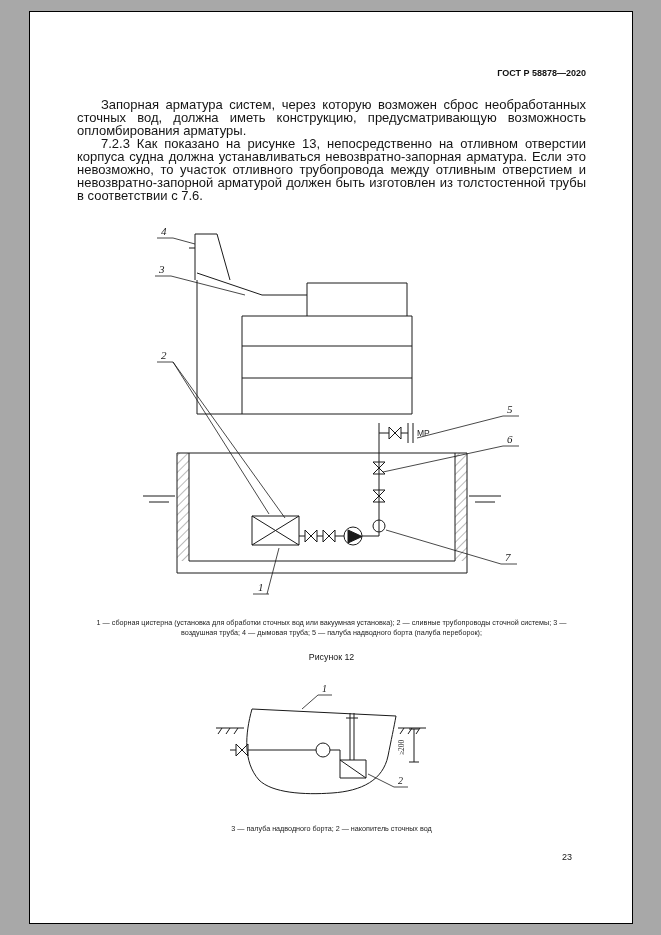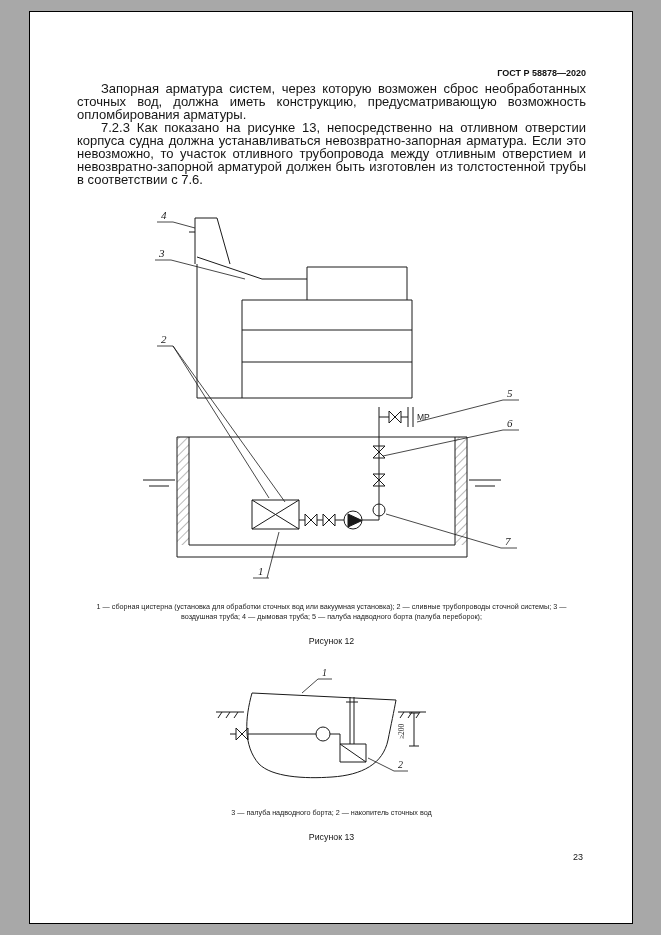--- a/index.html
+++ b/index.html
@@ -16,21 +16,21 @@
     background:#ffffff;
     border:1px solid #000;
   }
   .content {
     position:absolute; left:47px; top:56px; width:509px;
   }
   .doc-header {
     text-align:right;
     font-size:9px; font-weight:bold;
     color:#111;
-    margin-bottom:4px;
+    margin-bottom:20px;
   }
   .para {
     font-size:13px; line-height:13px;
     text-align:justify;
     text-indent:24px;
     color:#151515;
   }
   .figure-block { margin-top:16px; text-align:center; }
   .figure-block svg { display:block; margin:0 auto; }
   .fig-caption {
@@ -41,21 +41,21 @@
     text-align:center;
     font-style:italic;
   }
   .fig-caption .cap-line { display:block; font-style:normal; }
   .fig-label {
     margin-top:14px;
     font-size:8.8px;
     color:#151515;
   }
   .page-number {
-    position:absolute; right:49px; top:840px;
+    position:absolute; right:60px; top:840px;
     font-size:9px; color:#151515;
   }
   .diagram-text { font-family:"Liberation Serif", serif; }
 </style>
 </head>
 <body>
 
 <div class="page">
   <div class="content">
 
@@ -171,19 +171,18 @@
         <g class="diagram-text" font-size="10" font-style="italic" fill="#1a1a1a">
           <text x="120" y="10">1</text>
           <text x="196" y="102">2</text>
         </g>
         <text class="diagram-text" font-size="7.5" fill="#1a1a1a" transform="rotate(-90 204 64)" x="195" y="62">≥200</text>
       </svg>
 
       <div class="fig-caption" style="margin-top:10px;">
         <span class="cap-line">3 — палуба надводного борта; 2 — накопитель сточных вод</span>
       </div>
-      <div class="fig-label">Рисунок 13</div>
     </div>
 
   </div>
 
   <div class="page-number">23</div>
 </div>
 
 </body></html>

